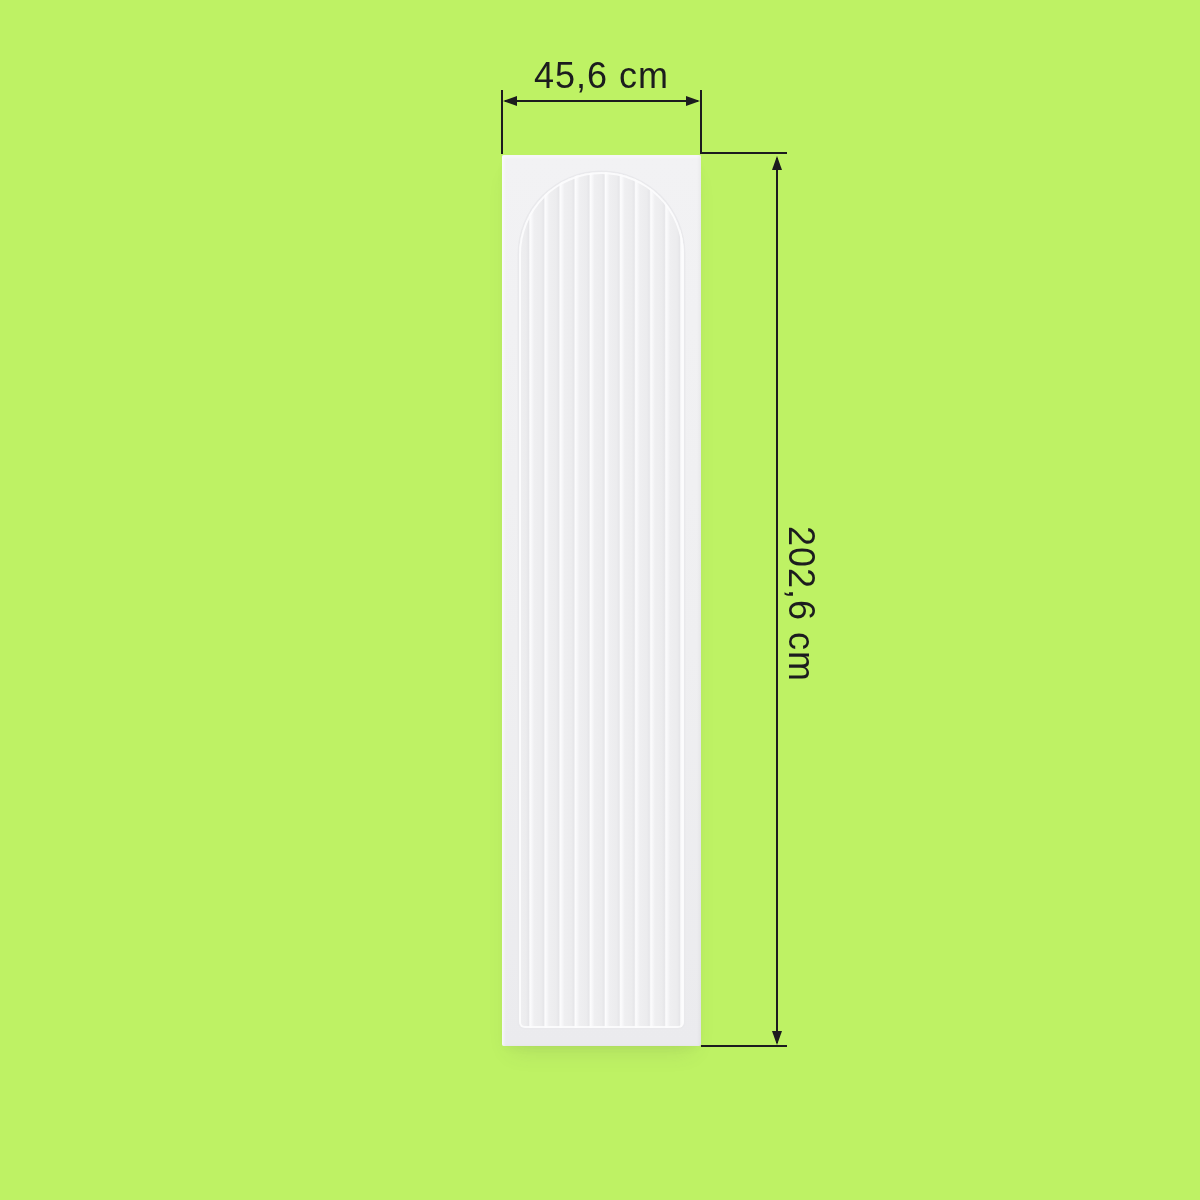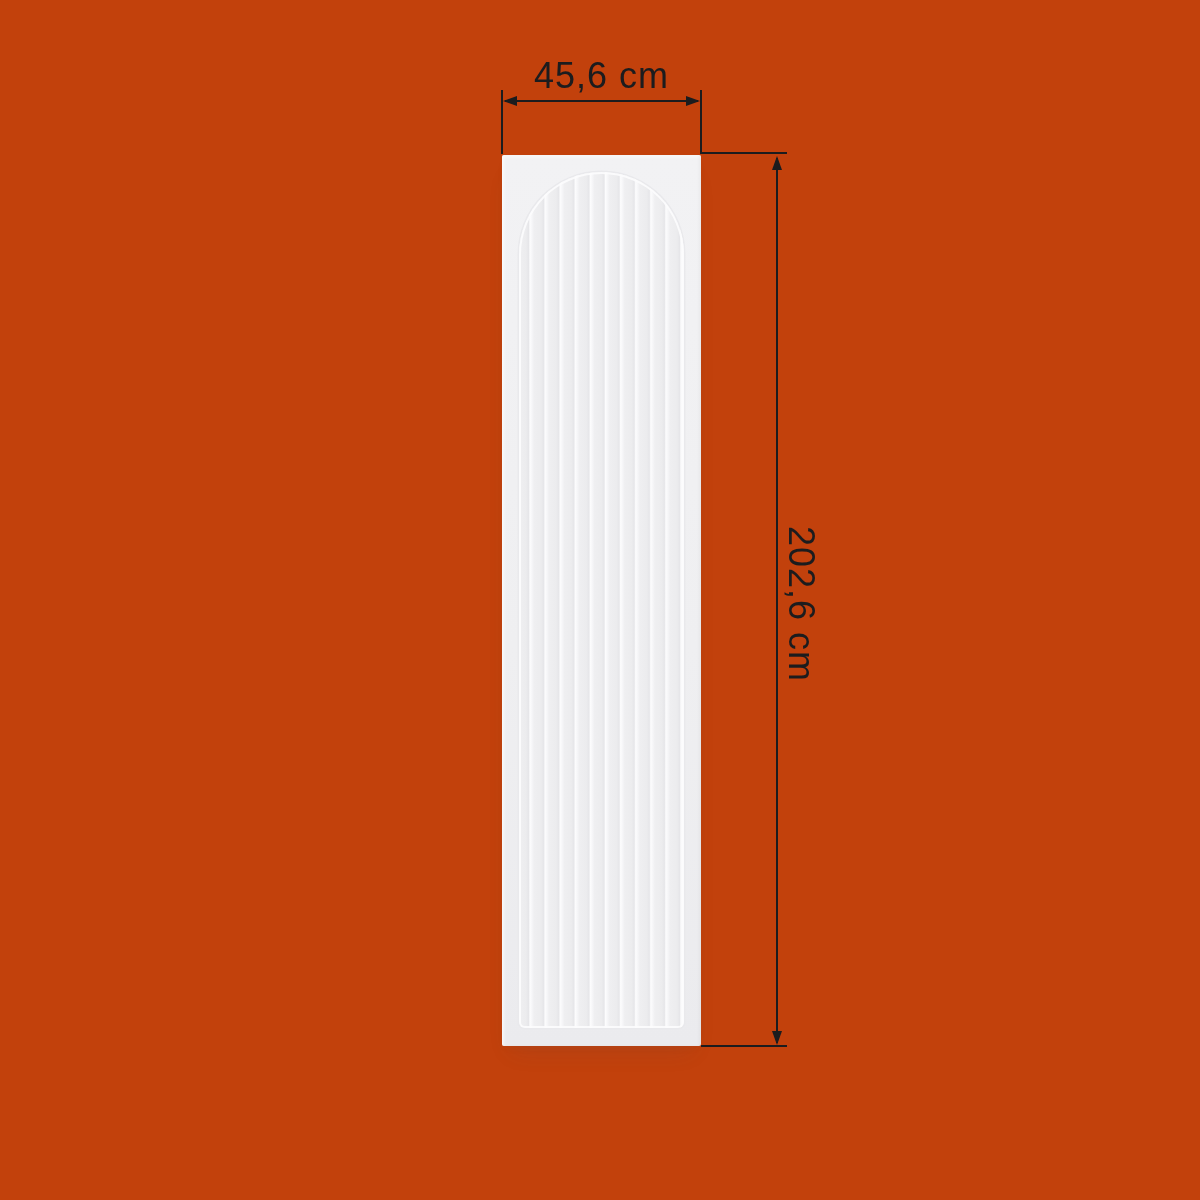--- a/index.html
+++ b/index.html
@@ -4,21 +4,21 @@
 <style>
   html, body {
     margin: 0;
     padding: 0;
     background: #ffffff;
   }
   .stage {
     position: relative;
     width: 1200px;
     height: 1200px;
-    background: #c2410c;
+    background: #bef264;
     overflow: hidden;
     font-family: "Liberation Sans", sans-serif;
   }
 
   
   .panel {
     position: absolute;
     left: 502px;
     top: 155px;
     width: 199px;

